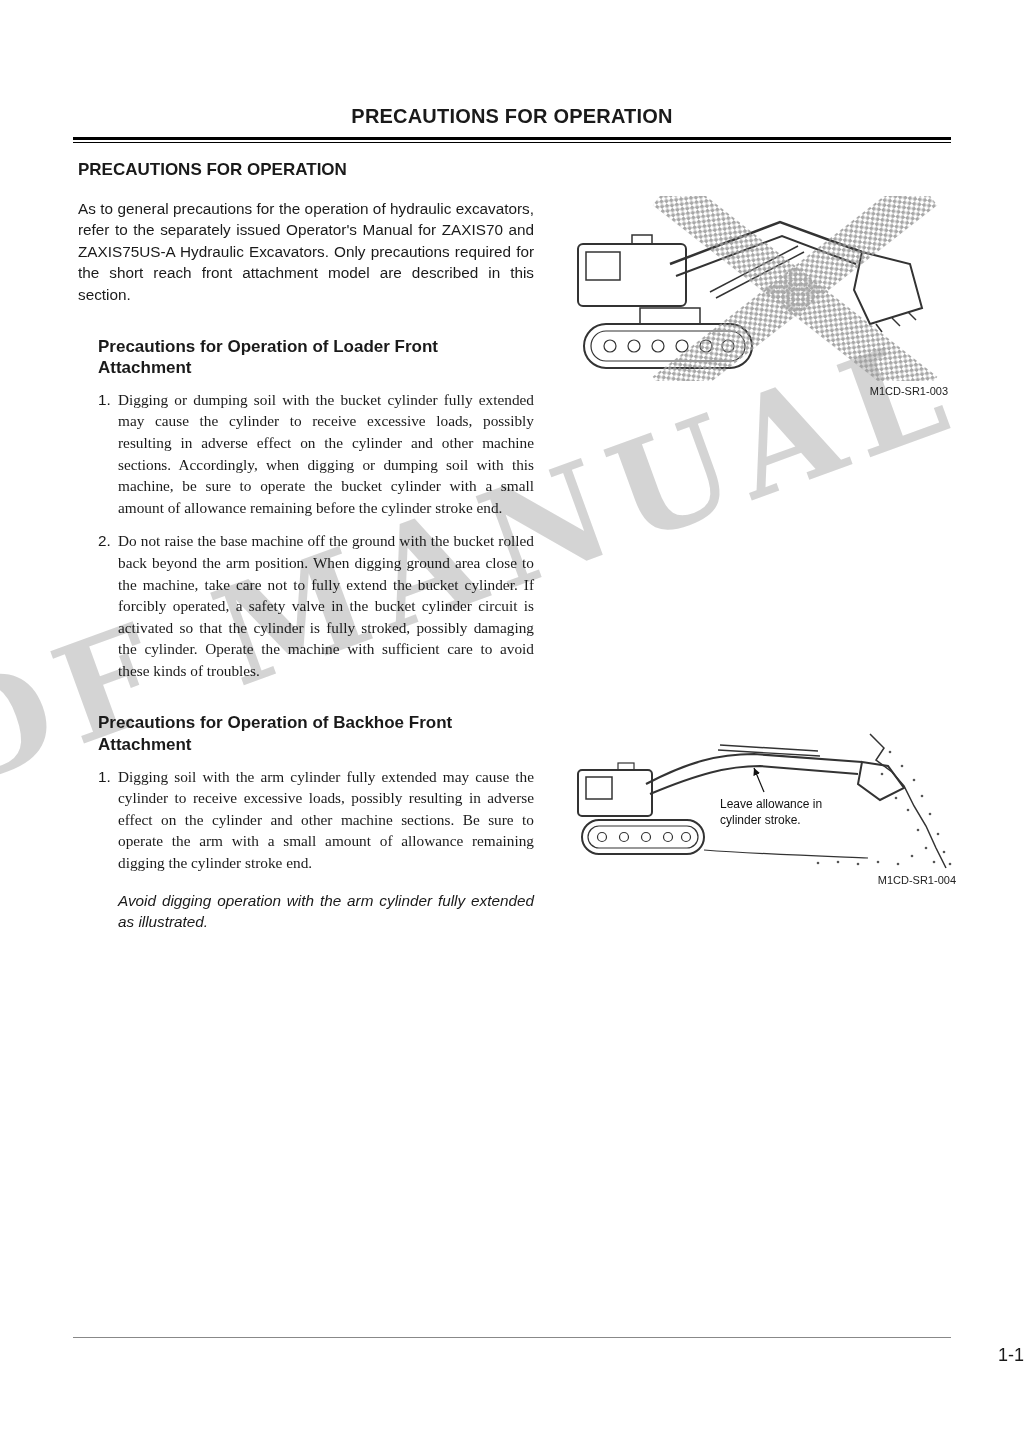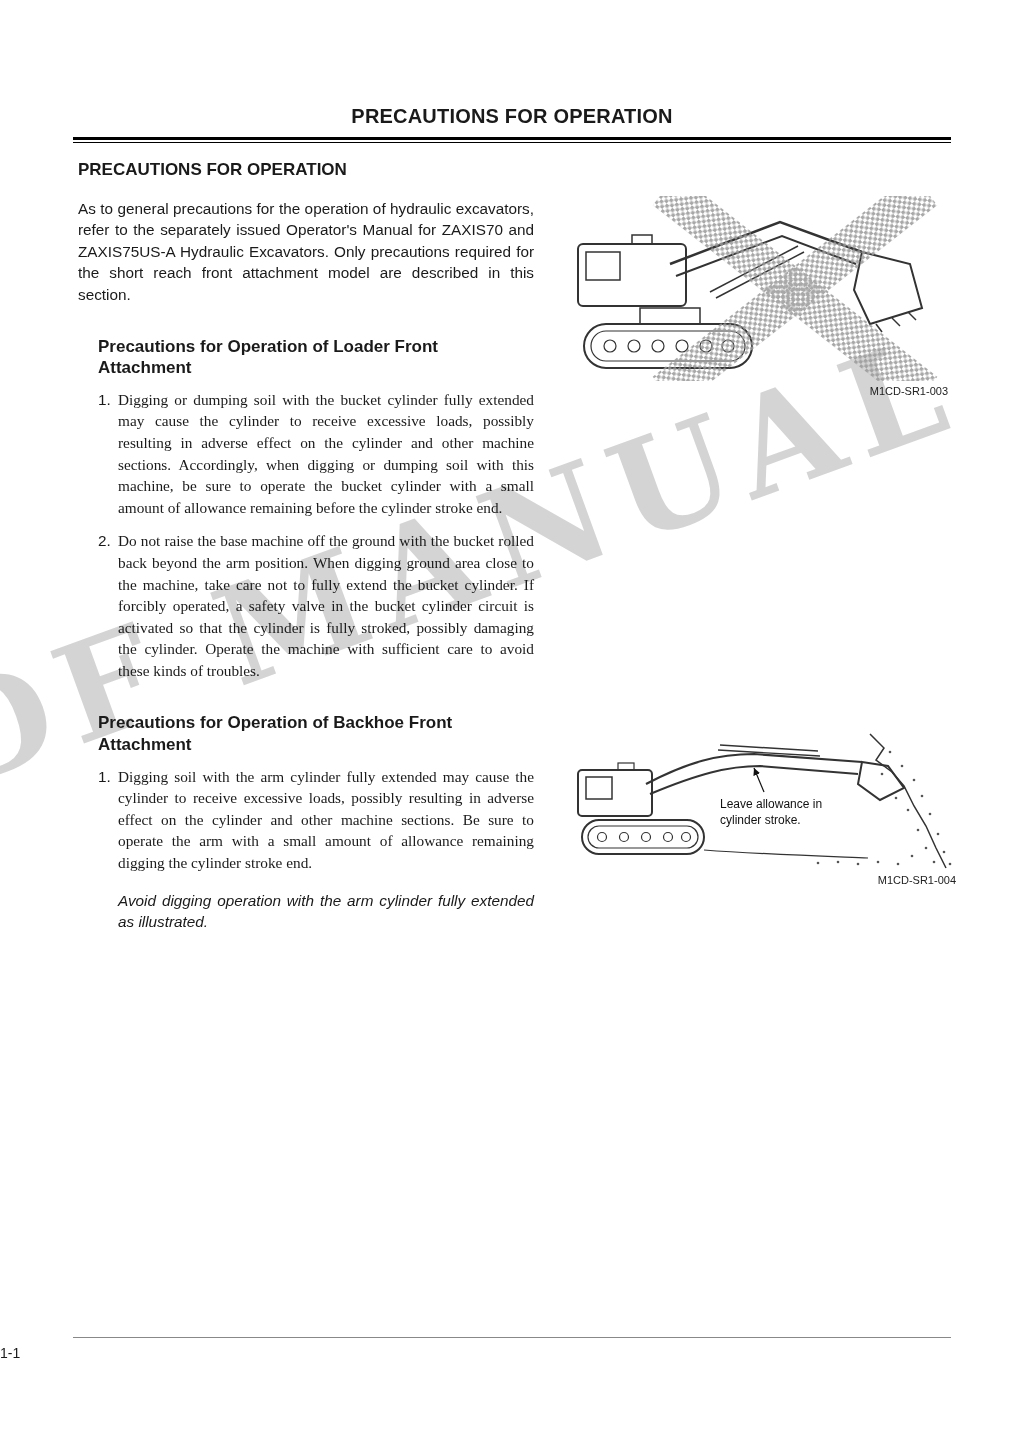--- a/index.html
+++ b/index.html
@@ -38,21 +38,21 @@
 
   .fig { position:absolute; }
   .fig svg { display:block; }
   .fig1 { left:570px; top:196px; width:378px; }
   .fig2 { left:568px; top:722px; width:388px; }
   .caption { text-align:right; font-size:11px; margin-top:4px; color:#222; }
   .annotation { position:absolute; left:152px; top:74px; width:120px;
     font-size:12px; line-height:16px; color:#111; }
 
   .footer-rule { position:absolute; left:73px; width:878px; top:1337px; border-top:1px solid #888; }
-  .page-number { position:absolute; top:1345px; left:0; width:100%; text-align:left; font-size:14px; }
+  .page-number { position:absolute; top:1345px; left:0; width:100%; text-align:right; font-size:18px; }
 </style>
 </head>
 <body>
 
 <div class="page">
 
   <div class="watermark">PDF MANUAL</div>
 
   <div class="layer">
 

